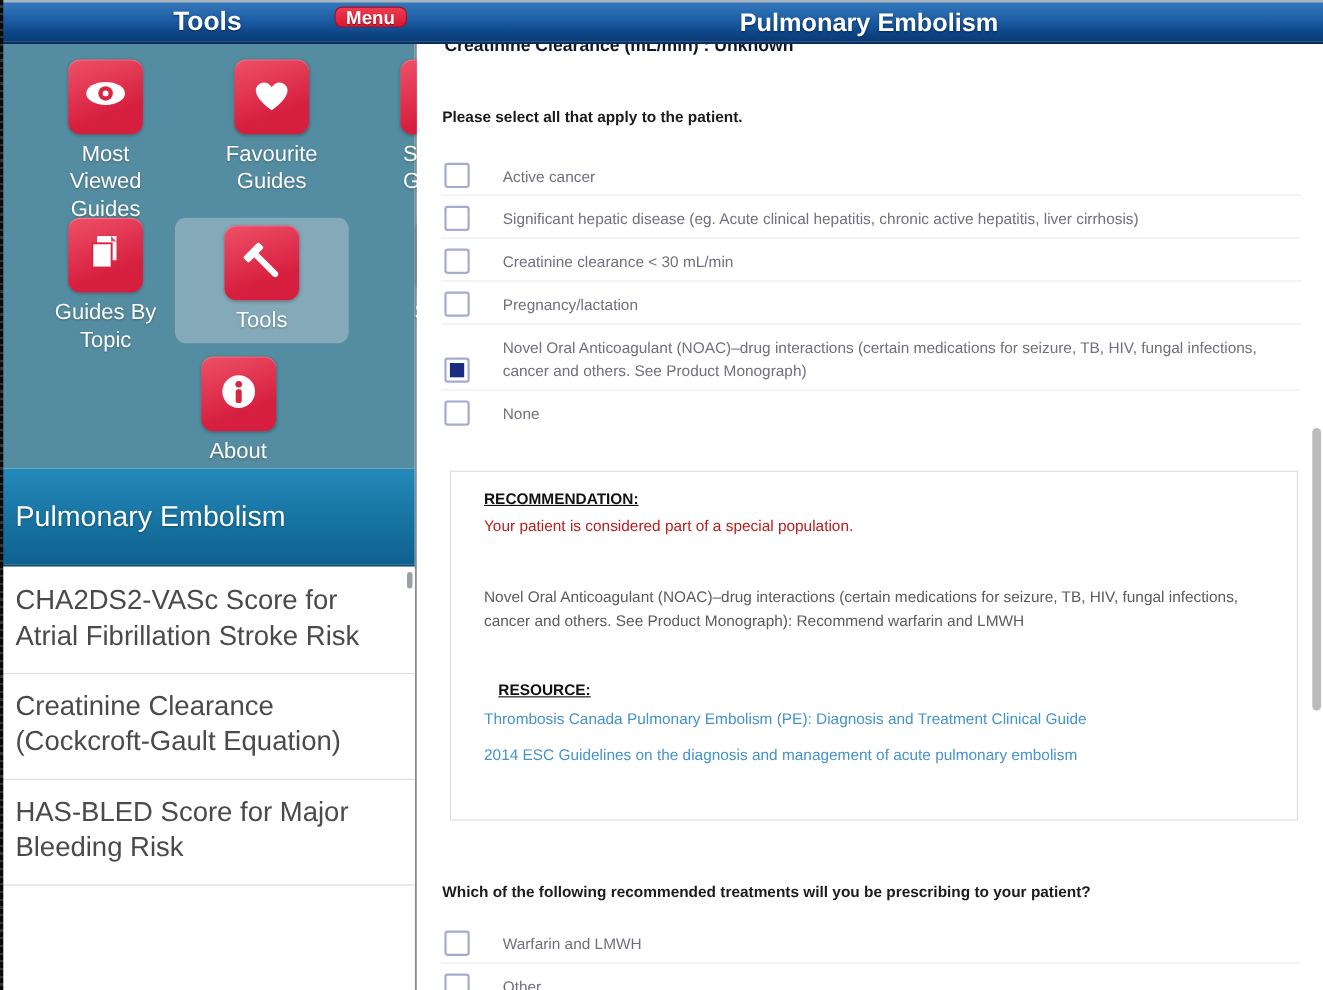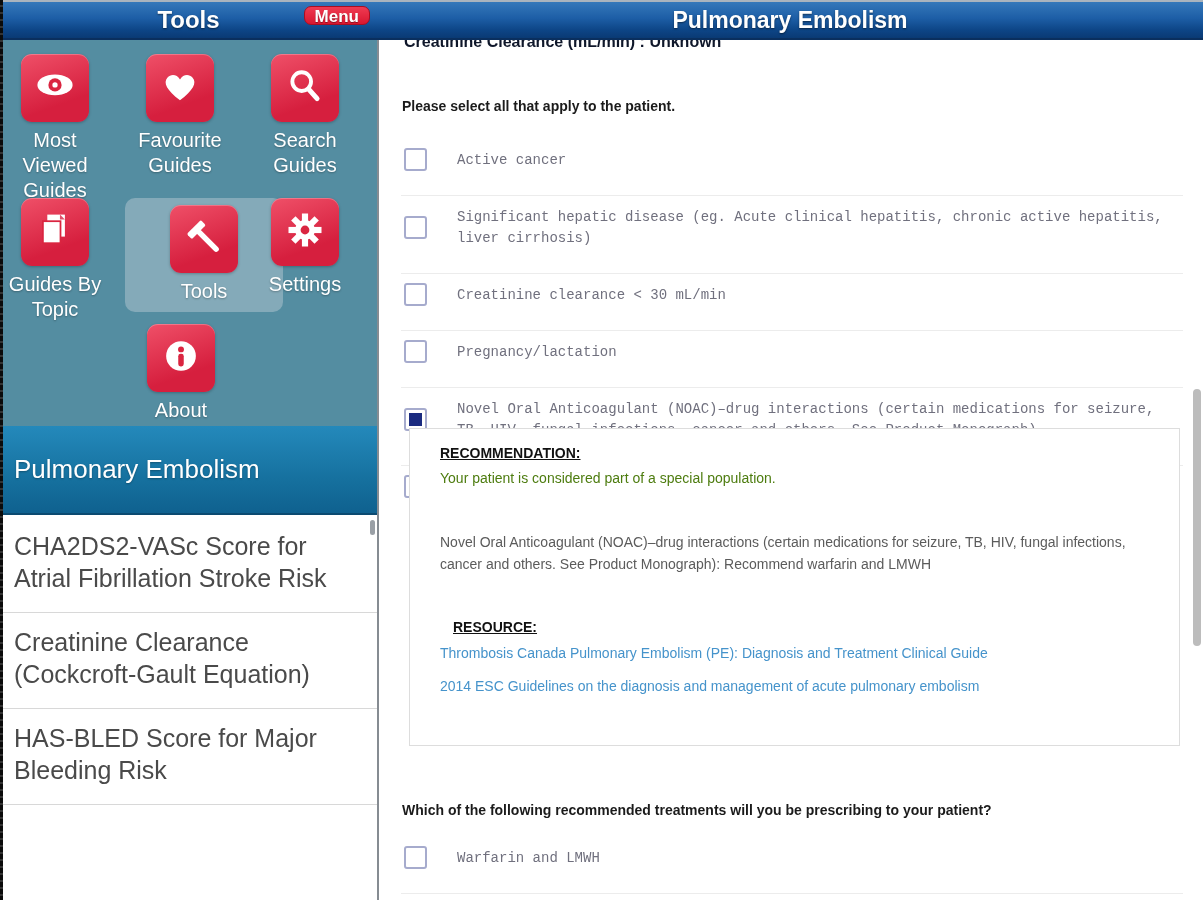--- a/index.html
+++ b/index.html
@@ -34,21 +34,21 @@
   
   .left-panel{
     position:absolute;left:0;top:40px;width:379px;height:860px;
     border-right:2px solid #868c92;background:#fff;
   }
   .tools-section{position:absolute;left:0;top:0;width:377px;height:386px;background:#548da1;}
   .tile-row{position:absolute;left:0;width:377px;display:flex;}
   .tile-row.r1{top:14px;}
   .tile-row.r2{top:158px;}
   .tile-row.r3{top:284px;justify-content:center;}
-  .tile-col{width:125px;display:flex;flex-direction:column;align-items:flex-start;}
+  .tile-col{width:125px;display:flex;flex-direction:column;align-items:flex-end;margin-left:41px;}
   .tile{
     width:68px;height:68px;border-radius:11px;
     background:linear-gradient(160deg,#ef5068 0%,#d61f3e 70%);
     box-shadow:inset 0 1px 0 rgba(255,255,255,.25),0 1px 3px rgba(0,0,0,.25);
     display:flex;align-items:center;justify-content:center;cursor:pointer;
   }
   .tile svg{width:44px;height:44px;}
   .tile-label{
     margin-top:6px;width:110px;text-align:center;color:#fff;font-size:20px;line-height:25px;
     text-shadow:0 1px 2px rgba(0,0,0,.3);
@@ -74,35 +74,35 @@
     position:absolute;left:379px;top:40px;width:824px;height:860px;background:#fff;overflow:hidden;
   }
   .clipped-heading{position:absolute;left:25px;top:0;height:16px;overflow:hidden;}
   .clipped-heading span{display:block;margin-top:-7px;font-weight:bold;font-size:16px;color:#0f172a;white-space:nowrap;}
   .prompt{position:absolute;left:23px;font-weight:bold;font-size:14px;color:#1b1b1b;}
   .prompt.p1{top:58px;}
   .prompt.p2{top:762px;}
   .cb-group{position:absolute;left:22px;width:782px;}
   .cb-group.g1{top:99px;}
   .cb-group.g2{top:797px;}
-  .cb-row{display:flex;align-items:center;padding:8px 0 24px 0;font-family:Liberation Mono, monospace;}
+  .cb-row{display:flex;align-items:flex-end;padding:8px 0 6px 0;}
   .cb-row.divided{border-bottom:1px solid #ececec;}
   .cb{
     flex:0 0 auto;width:23px;height:23px;margin:1px 30px 0 3px;background:#fff;
     border:2px solid #a6abcd;border-radius:3px;display:flex;align-items:center;justify-content:center;cursor:pointer;
   }
   .cb-fill{width:13px;height:13px;background:#1b2b80;}
   .cb-label{font-size:14px;line-height:21px;color:#70707e;max-width:716px;padding-top:3px;}
   
   .rec-box{
     position:absolute;left:30px;top:388px;width:771px;height:318px;
     border:1px solid #ddd;background:#fff;padding:16px 30px;
   }
   .rec-heading{font-weight:bold;font-size:14px;color:#111;text-decoration:underline;}
-  .rec-line1{margin-top:9px;font-size:14px;color:#4d7c0f;}
+  .rec-line1{margin-top:9px;font-size:14px;color:#b91c1c;}
   .rec-line2{margin-top:45px;font-size:14px;line-height:22px;color:#5b5b5b;max-width:716px;}
   .resource-heading{margin-top:44px;font-weight:bold;font-size:14px;color:#111;text-decoration:underline;margin-left:13px;}
   .res-link{display:block;font-size:14px;color:#4593cb;text-decoration:none;cursor:pointer;}
   .res-link.l1{margin-top:10px;}
   .res-link.l2{margin-top:17px;}
   
   .scroll-thumb{position:absolute;right:2px;top:349px;width:8px;height:257px;border-radius:4px;background:#bcbcbc;}
 </style>
 </head>
 <body>

